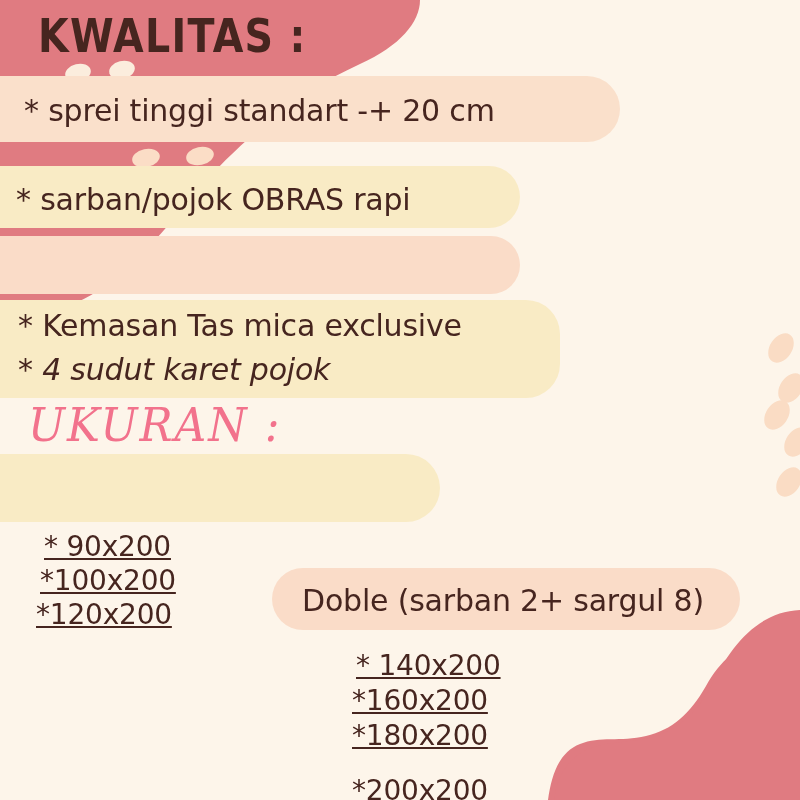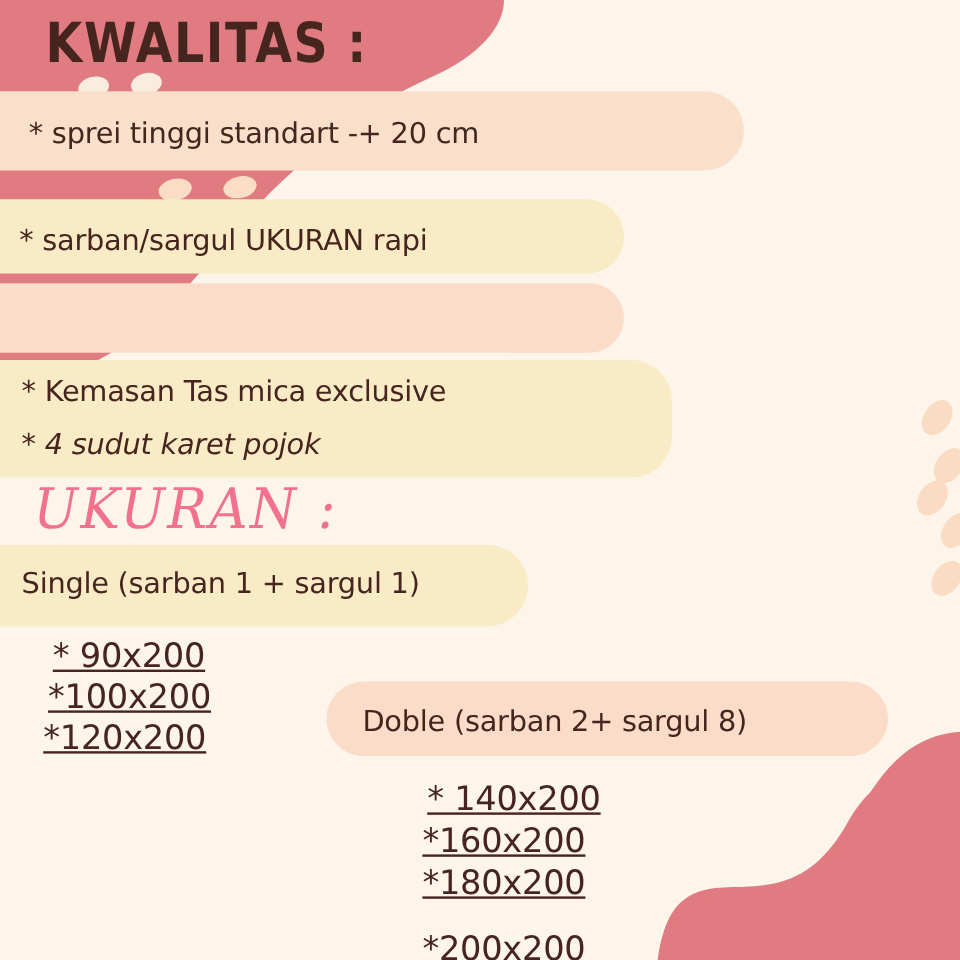--- a/index.html
+++ b/index.html
@@ -69,21 +69,21 @@
     font-family: "DejaVu Serif", serif;
     font-style: italic;
     font-weight: normal;
     font-size: 44px;
     line-height: 52px;
     letter-spacing: 2px;
     color: #F2728C;
     transform: scaleY(1.06);
     transform-origin: left top;
   }
-  .line-lg { font-size: 24px; line-height: 36px; }
+  .line-lg { font-size: 30px; line-height: 36px; }
   .sizes {
     font-size: 28px;
     line-height: 38px;
     font-weight: normal;
     text-decoration: underline;
   }
 </style>
 </head>
 <body>
 
@@ -134,30 +134,29 @@
     <div class="band" style="left:-40px; top:166px; width:560px; height:62px; background:#F9EBC5;"></div>
     <div class="band" style="left:-40px; top:236px; width:560px; height:58px; background:#FADCC8;"></div>
     <div class="band" style="left:-40px; top:300px; width:600px; height:98px; background:#F9EBC5;"></div>
     <div class="band" style="left:-40px; top:454px; width:480px; height:68px; background:#F9EBC5;"></div>
     <div class="band" style="left:272px; top:568px; width:468px; height:62px; background:#FADCC8;"></div>
 
     <div class="txt title-kwalitas">KWALITAS :</div>
 
     <div class="txt line-lg" style="left:24px; top:93px;">* sprei tinggi standart -+ 20 cm</div>
 
-    <div class="txt line-lg" style="left:16px; top:182px;">* sarban/sargul UKURAN rapi</div>
+    <div class="txt line-lg" style="left:16px; top:182px;">* sarban/pojok OBRAS rapi</div>
 
 
     <div class="txt line-lg" style="left:18px; top:308px;">* Kemasan Tas mica exclusive</div>
 
     <div class="txt line-lg" style="left:18px; top:352px;font-style:italic;">* 4 sudut karet pojok</div>
 
     <div class="txt title-ukuran">UKURAN :</div>
 
-    <div class="txt line-lg" style="left:18px; top:468px;">Single (sarban 1 + sargul 1)</div>
 
     <div class="txt sizes" style="left:44px; top:528px;">* 90x200</div>
     <div class="txt sizes" style="left:40px; top:562px;">*100x200</div>
     <div class="txt sizes" style="left:36px; top:596px;">*120x200</div>
 
     <div class="txt line-lg" style="left:302px; top:583px;">Doble (sarban 2+ sargul 8)</div>
 
     <div class="txt sizes" style="left:356px; top:647px;">* 140x200</div>
     <div class="txt sizes" style="left:352px; top:682px;">*160x200</div>
     <div class="txt sizes" style="left:352px; top:717px;">*180x200</div>

